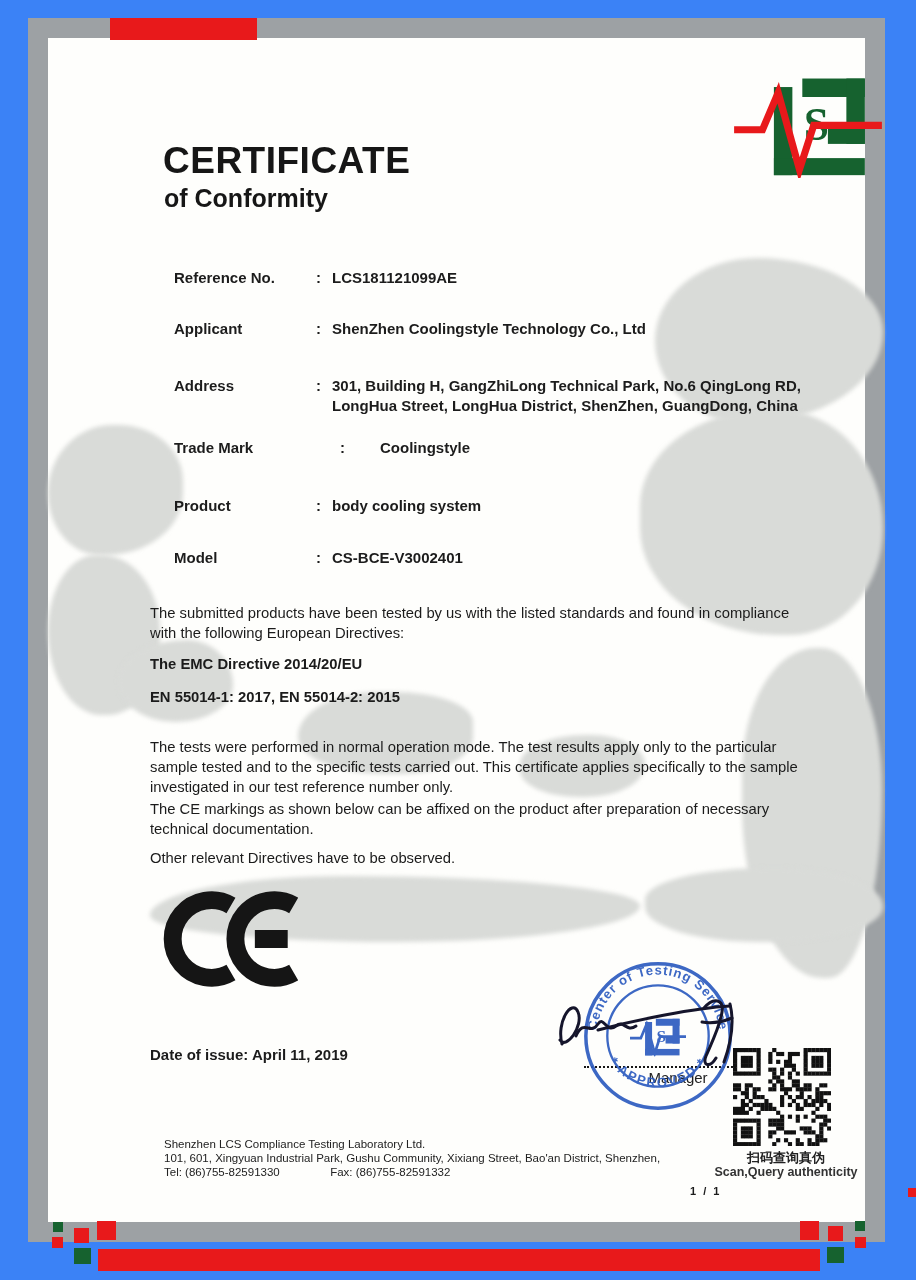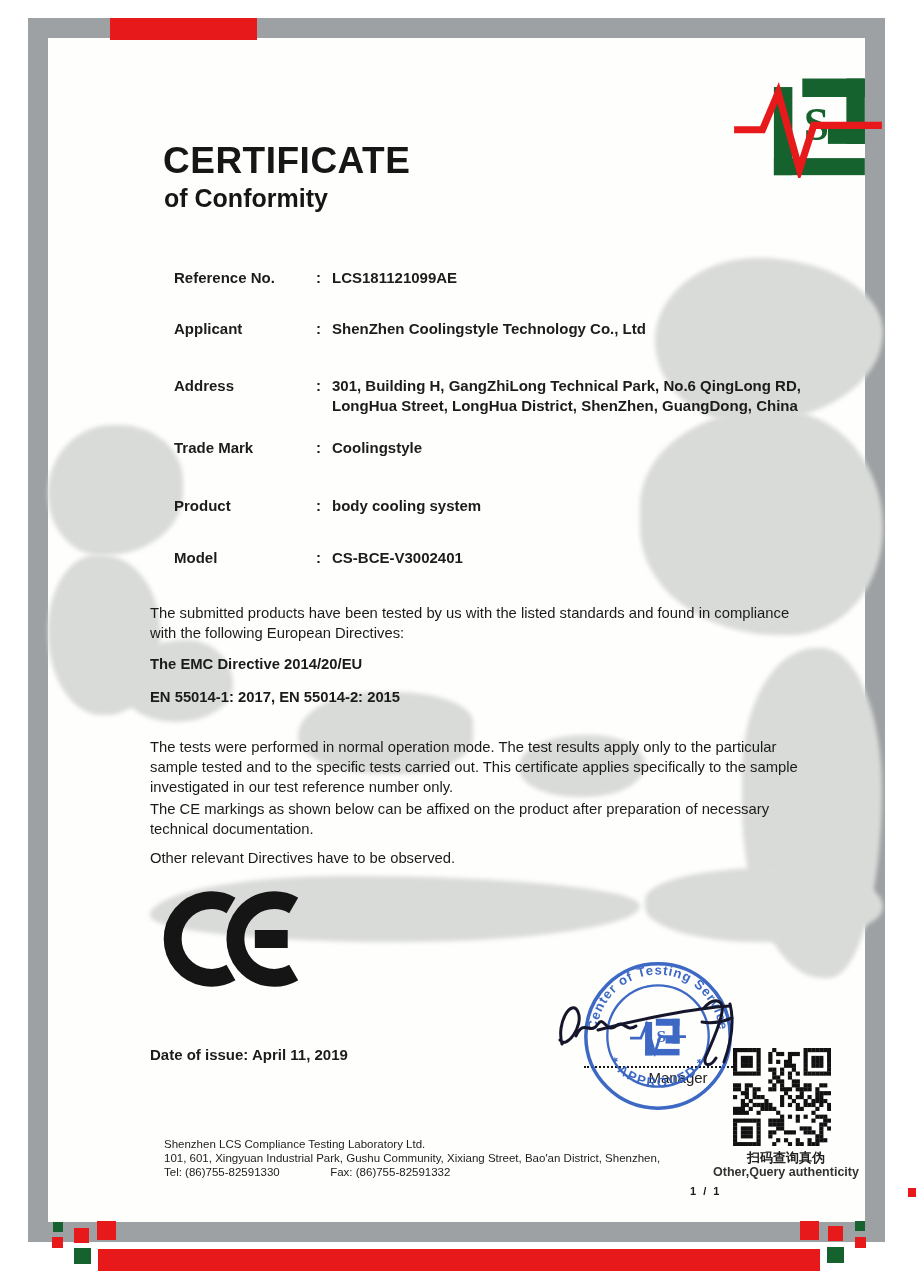--- a/index.html
+++ b/index.html
@@ -1,16 +1,16 @@
 <!DOCTYPE html>
 <html><head>
 <meta charset="utf-8">
 <style>
   html,body{margin:0;padding:0;background:#e8e8e4;}
-  .page{position:relative;width:916px;height:1280px;background:#ffffff;overflow:hidden;
+  .page{position:relative;width:916px;height:1280px;background:#3b82f6;overflow:hidden;
         font-family:"Liberation Sans", sans-serif;color:#1c1c1c;}
   
   .frame{position:absolute;left:28px;top:18px;width:857px;height:1224px;
          border:20px solid #9da1a4;background:#fefefc;box-sizing:border-box;z-index:1;}
   .top-accent{position:absolute;left:110px;top:18px;width:147px;height:22px;background:#e8191b;z-index:2;}
   
   .map{position:absolute;z-index:2;}
   .blob{position:absolute;background:#d9dbd8;filter:blur(2px);}
   
   .content{position:absolute;left:0;top:0;width:916px;height:1280px;z-index:3;}
@@ -100,21 +100,21 @@
       <span class="flabel">Applicant</span>
       <span class="fcolon">:</span>
       <span class="fvalue">ShenZhen Coolingstyle Technology Co., Ltd</span>
     </div>
     <div class="field" style="top:376px;">
       <span class="flabel">Address</span>
       <span class="fcolon">:</span>
       <span class="fvalue">301, Building H, GangZhiLong Technical Park, No.6 QingLong RD,
 LongHua Street, LongHua District, ShenZhen, GuangDong, China</span>
     </div>
-    <div class="field" style="top:438px;">
+    <div class="field" style="top:438px;gap:24px;">
       <span class="flabel">Trade Mark</span>
       <span class="fcolon">:</span>
       <span class="fvalue">Coolingstyle</span>
     </div>
     <div class="field" style="top:496px;">
       <span class="flabel">Product</span>
       <span class="fcolon">:</span>
       <span class="fvalue">body cooling system</span>
     </div>
     <div class="field" style="top:548px;">
@@ -452,21 +452,21 @@
           <rect x="0" y="93.6" width="4.15" height="4.15"></rect>
           <rect x="3.9" y="93.6" width="4.15" height="4.15"></rect>
           <rect x="7.8" y="93.6" width="4.15" height="4.15"></rect>
           <rect x="11.7" y="93.6" width="4.15" height="4.15"></rect>
           <rect x="15.6" y="93.6" width="4.15" height="4.15"></rect>
           <rect x="19.5" y="93.6" width="4.15" height="4.15"></rect>
           <rect x="23.4" y="93.6" width="4.15" height="4.15"></rect>
         </svg>
     </div>
     <div class="qr-cap-zh">扫码查询真伪</div>
-    <div class="qr-cap-en">Other,Query authenticity</div>
+    <div class="qr-cap-en">Scan,Query authenticity</div>
 
     <div class="pagenum">1 / 1</div>
 
     <div class="footer">
       <div>Shenzhen LCS Compliance Testing Laboratory Ltd.</div>
       <div>101, 601, Xingyuan Industrial Park, Gushu Community, Xixiang Street, Bao'an District, Shenzhen,</div>
       <div>
         <span class="fcol">Tel: (86)755-82591330</span>
         <span>Fax: (86)755-82591332</span>
       </div>

